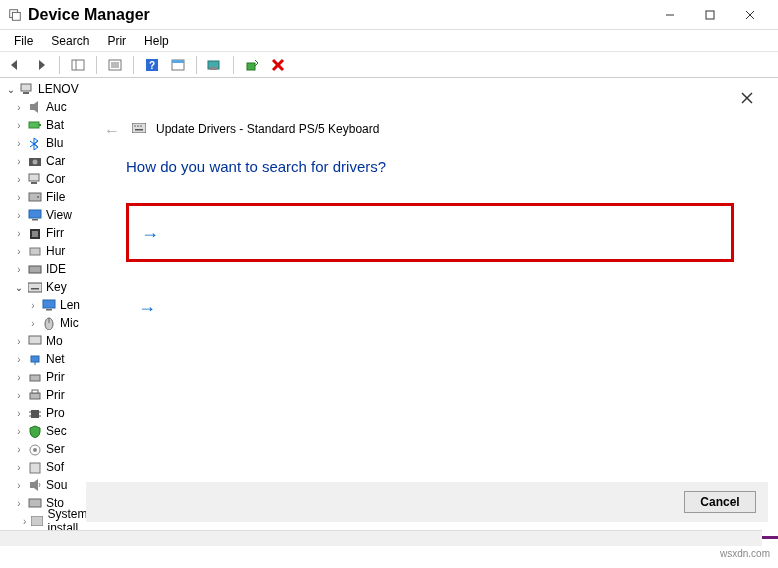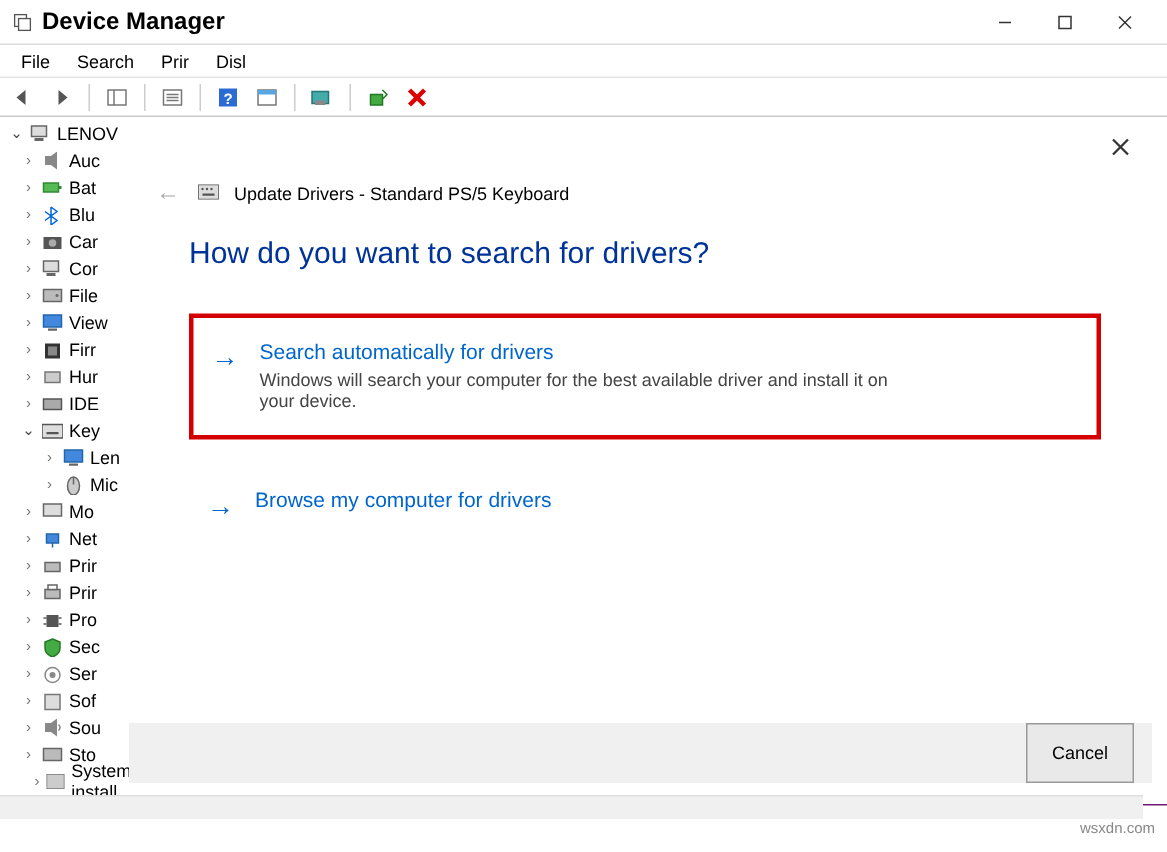--- a/index.html
+++ b/index.html
@@ -84,51 +84,52 @@
     font-size: 14px;
   }
   .dialog-header {
     display: flex; align-items: center; gap: 10px;
     padding: 42px 0 0 16px;
     font-size: 12px;
   }
   .back-arrow { color: #aaa; font-size: 16px; width: 20px; text-align: center; }
   .kb-icon { width: 14px; height: 14px; }
   .dialog-body { padding: 20px 40px 0 40px; }
-  .dialog-question { color: #003399; font-size: 20px; margin-bottom: 28px; }
+  .dialog-question { color: #003399; font-size: 15px; margin-bottom: 28px; }
   .option {
     display: flex;
     gap: 14px;
     padding: 14px 12px 16px 12px;
     margin-bottom: 18px;
   }
   .option.highlight { border: 3px solid #d40000; }
   .opt-arrow { color: #0066cc; font-size: 18px; padding-top: 2px; }
   .opt-title { color: #0066cc; font-size: 14px; margin-bottom: 4px; }
   .opt-desc { color: #444; font-size: 12px; max-width: 430px; }
   .dialog-footer {
     position: absolute;
     left: 0; right: 6px; bottom: 6px;
     height: 40px;
     background: #f0f0f0;
     display: flex; align-items: center; justify-content: flex-end;
     padding-right: 12px;
   }
   .cancel-btn {
-    min-width: 72px; height: 40px;
+    min-width: 72px; height: 22px;
     border: 1px solid #999;
     background: #e9e9e9;
     display: flex; align-items: center; justify-content: center;
     font-size: 12px;
+    font-weight: bold;
   }
   .statusbar {
     position: absolute;
     left: 0; right: 0; bottom: 0;
     height: 32px;
-    border-top: 1px solid #701a75;
+    border-top: 3px solid #701a75;
     display: flex;
     align-items: center;
     justify-content: flex-end;
     padding-right: 8px;
     background: #fff;
     font-size: 10px;
     color: #888;
   }
   .scroll-track-h {
     position: absolute;
@@ -167,21 +168,21 @@
           <line x1="9" y1="1" x2="1" y2="9" stroke="#333"></line>
         </svg>
       </div>
   </div>
 </div>
 
 <div class="menubar">
   <div class="menu-item">File</div>
   <div class="menu-item">Search</div>
   <div class="menu-item">Prir</div>
-  <div class="menu-item">Disl</div>
+  <div class="menu-item">Help</div>
 </div>
 
 <div class="toolbar">
   <div class="tool-btn">
       <svg width="14" height="12">
         <path d="M9 1 L3 6 L9 11 Z" fill="#555"></path>
       </svg>
     </div>
   <div class="tool-btn">
       <svg width="14" height="12">
@@ -505,30 +506,25 @@
           <circle cx="9" cy="3" r="0.8" fill="#555"></circle>
           <rect x="3" y="6" width="8" height="1.5" fill="#555"></rect>
         </svg></span>
     <span>Update Drivers - Standard PS/5 Keyboard</span>
   </div>
   <div class="dialog-body">
     <div class="dialog-question">How do you want to search for drivers?</div>
 
     <div class="option highlight">
       <div class="opt-arrow">→</div>
-      <div>
-        <div class="opt-title">Search automatically for drivers</div>
-        <div class="opt-desc">Windows will search your computer for the best available driver and install it on your device.</div>
-      </div>
     </div>
 
     <div class="option">
       <div class="opt-arrow">→</div>
       <div>
-        <div class="opt-title">Browse my computer for drivers</div>
       </div>
     </div>
   </div>
   <div class="dialog-footer">
     <div class="cancel-btn">
       <span>Cancel</span>
     </div>
   </div>
 </div>
 

